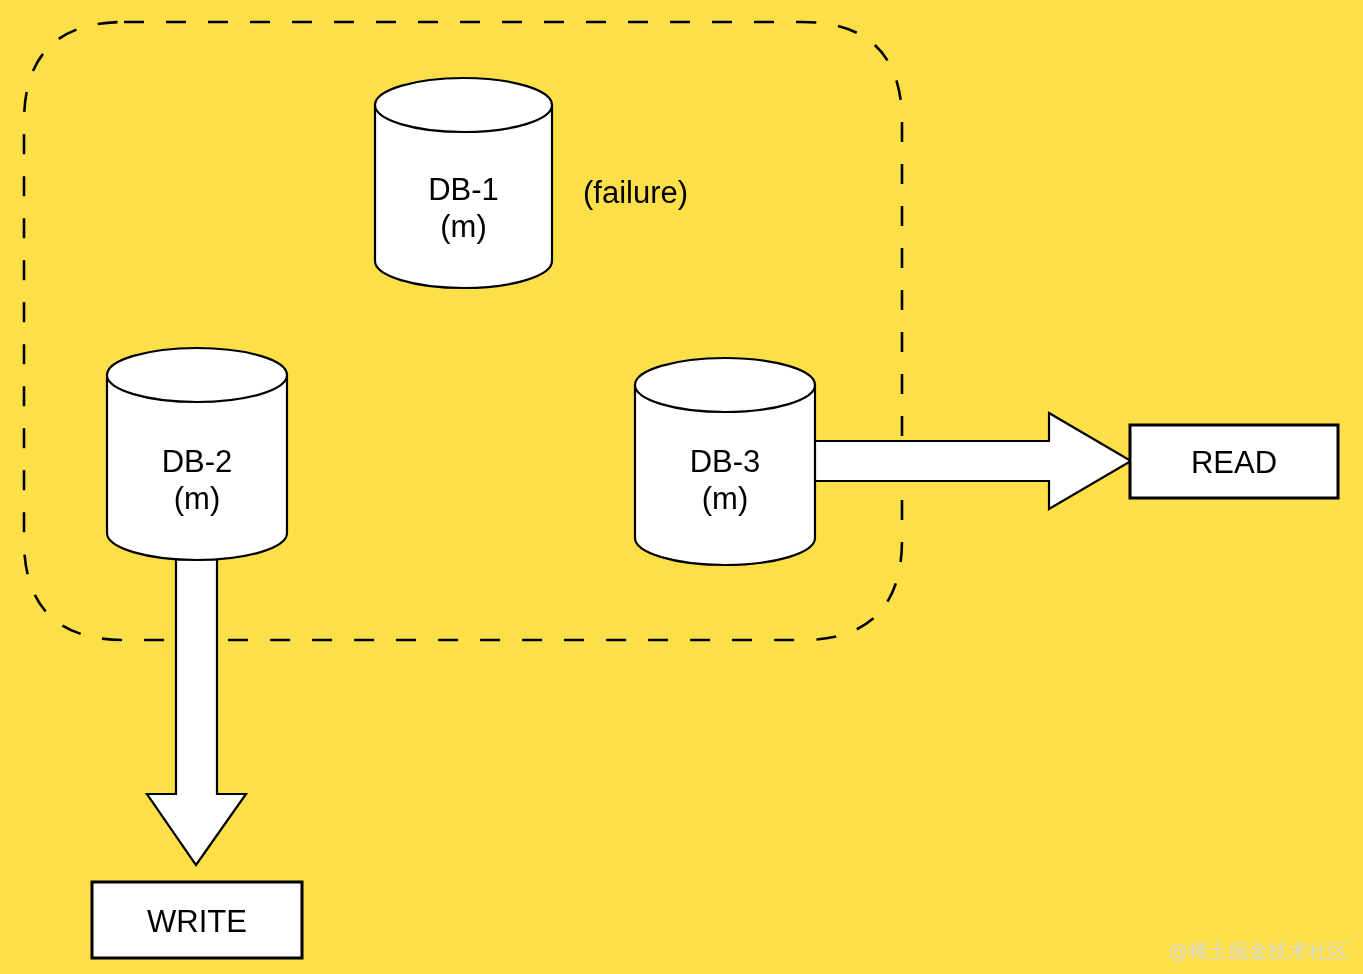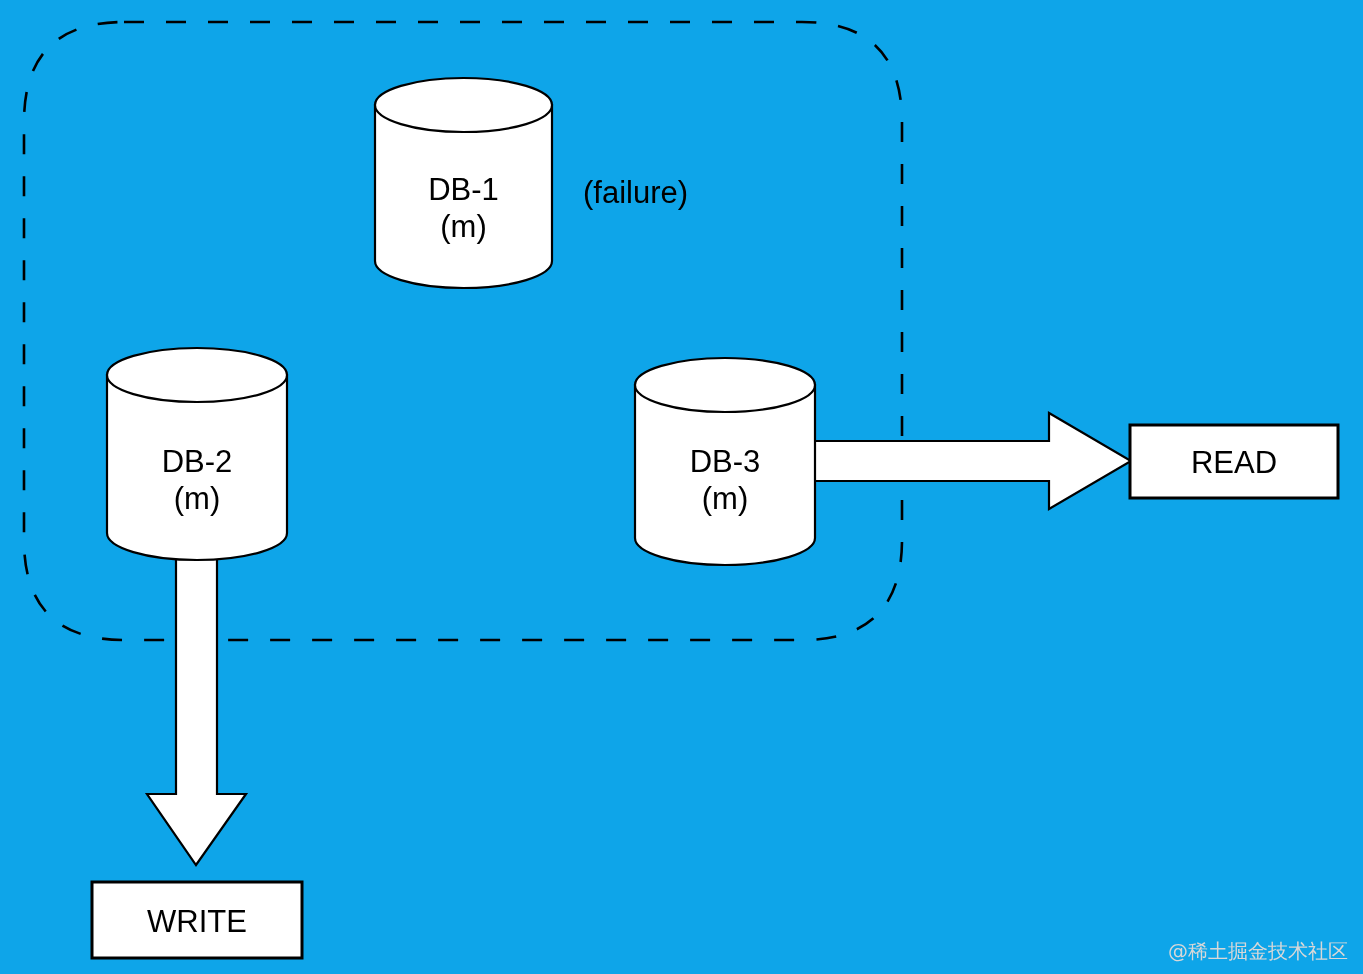--- a/index.html
+++ b/index.html
@@ -7,21 +7,21 @@
     padding: 0;
     background: #ffffff;
   }
   body {
     font-family: "Liberation Sans", sans-serif;
   }
   #canvas {
     position: relative;
     width: 1363px;
     height: 974px;
-    background: #0ea5e9;
+    background: #fde047;
     overflow: hidden;
   }
   #diagram-svg {
     position: absolute;
     left: 0;
     top: 0;
     width: 1363px;
     height: 974px;
   }
   .db-label, .box-label, .note-label {

